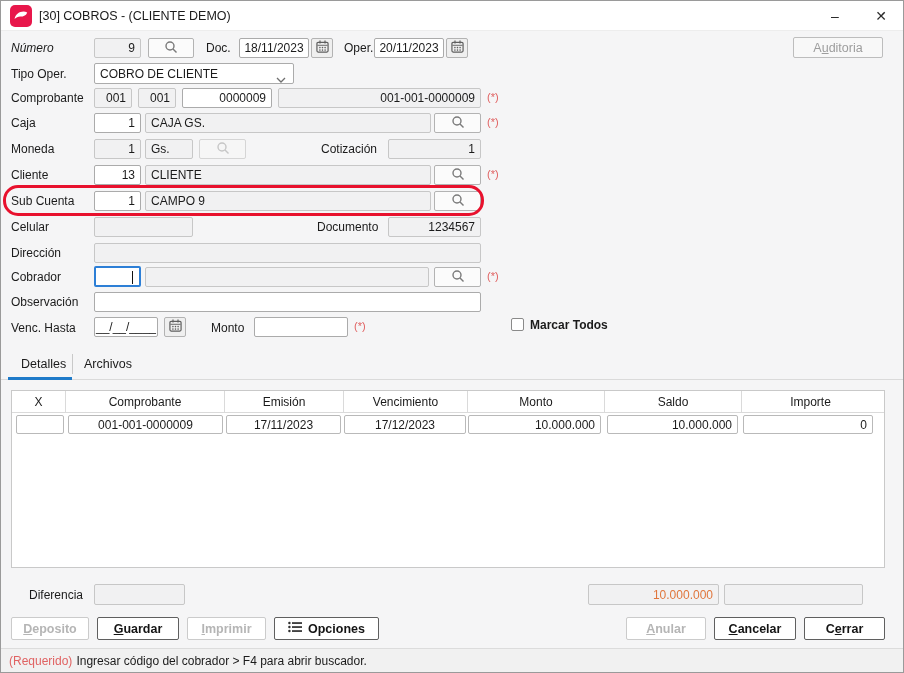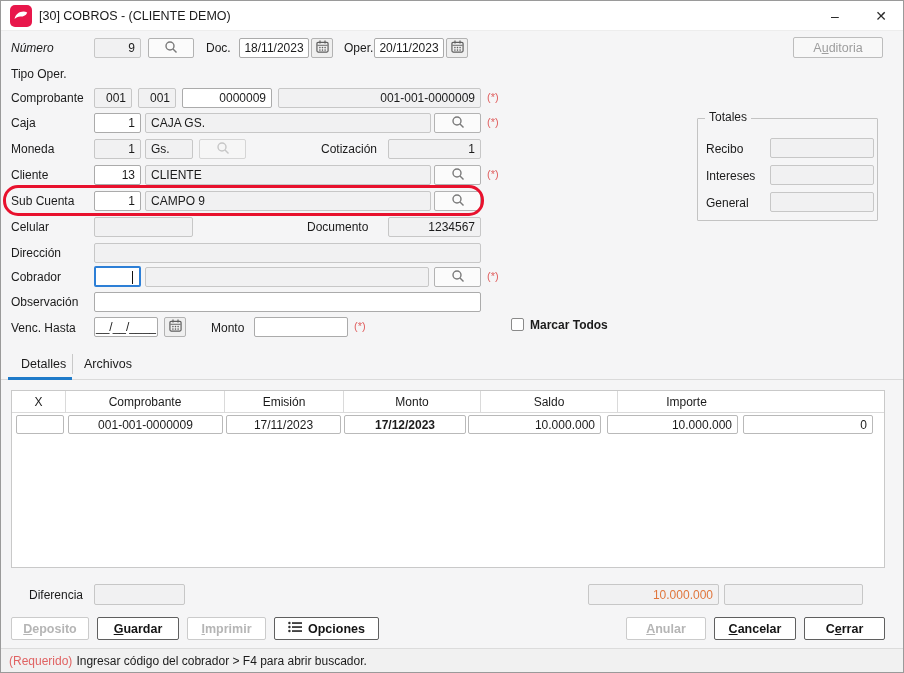--- a/index.html
+++ b/index.html
@@ -115,20 +115,26 @@
           <circle cx="4.2" cy="10.9" r="0.85" fill="#5f5f5f"></circle>
           <circle cx="7" cy="10.9" r="0.85" fill="#5f5f5f"></circle>
           <circle cx="9.8" cy="10.9" r="0.85" fill="#5f5f5f"></circle>
         </svg></span>
   </div>
   <div class="btn flat" style="left:792px; top:36px; width:90px; height:21px;">
     <span>A<u>u</u>ditoria</span>
   </div>
 
   <span class="lbl" style="left:10px; top:66px;">Tipo Oper.</span>
+  <div class="fld" style="left:93px; top:62px; width:200px; height:21px;">
+    <span>COBRO DE CLIENTE</span>
+    <span class="chev"><svg width="10" height="6" viewBox="0 0 10 6">
+          <polyline points="1,1 5,5 9,1" fill="none" stroke="#6f6f6f" stroke-width="1.3"></polyline>
+        </svg></span>
+  </div>
 
   <span class="lbl" style="left:10px; top:90px;">Comprobante</span>
   <div class="fld ro num" style="left:93px; top:87px; width:38px;">001</div>
   <div class="fld ro num" style="left:137px; top:87px; width:38px;">001</div>
   <div class="fld num" style="left:181px; top:87px; width:90px;">0000009</div>
   <div class="fld ro num" style="left:277px; top:87px; width:203px;">001-001-0000009</div>
   <span class="req" style="left:486px; top:90px;">(*)</span>
 
   <span class="lbl" style="left:10px; top:115px;">Caja</span>
   <div class="fld num" style="left:93px; top:112px; width:47px;">1</div>
@@ -170,21 +176,21 @@
   <div class="sq-btn" style="left:433px; top:190px; width:47px;">
     <span><svg width="14" height="14" viewBox="0 0 14 14">
           <circle cx="6" cy="6" r="4" fill="none" stroke="#7a7a7a" stroke-width="1.4"></circle>
           <line x1="9" y1="9" x2="12.5" y2="12.5" stroke="#7a7a7a" stroke-width="1.4"></line>
         </svg></span>
   </div>
   <div id="subcuenta-highlight"></div>
 
   <span class="lbl" style="left:10px; top:219px;">Celular</span>
   <div class="fld ro" style="left:93px; top:216px; width:99px;"></div>
-  <span class="lbl" style="left:306px; top:219px;">Documento</span>
+  <span class="lbl" style="left:316px; top:219px;">Documento</span>
   <div class="fld ro num" style="left:387px; top:216px; width:93px;">1234567</div>
 
   <span class="lbl" style="left:10px; top:245px;">Dirección</span>
   <div class="fld ro" style="left:93px; top:242px; width:387px;"></div>
 
   <span class="lbl" style="left:10px; top:269px;">Cobrador</span>
   <div class="fld focus-fld" style="left:93px; top:265px; width:47px; height:21px;">
     <span></span>
     <span class="caret"></span>
   </div>
@@ -215,50 +221,42 @@
           <circle cx="7" cy="10.9" r="0.85" fill="#5f5f5f"></circle>
           <circle cx="9.8" cy="10.9" r="0.85" fill="#5f5f5f"></circle>
         </svg></span>
   </div>
   <span class="lbl" style="left:210px; top:320px;">Monto</span>
   <div class="fld" style="left:253px; top:316px; width:94px;"></div>
   <span class="req" style="left:353px; top:319px;">(*)</span>
   <div style="position:absolute; left:510px; top:317px; width:13px; height:13px; background:#fff; border:1px solid #8a8a8a; border-radius:2px;"></div>
   <span class="lbl" style="left:529px; top:317px;font-weight:bold;">Marcar Todos</span>
 
-  <div id="totales">
-    <span id="totales-legend">Totales</span>
-    <span class="lbl" style="left:8px; top:23px;">Recibo</span>
-    <div class="fld ro num" style="left:72px; top:19px; width:104px;"></div>
-    <span class="lbl" style="left:8px; top:50px;">Intereses</span>
-    <div class="fld ro num" style="left:72px; top:46px; width:104px;"></div>
-    <span class="lbl" style="left:8px; top:77px;">General</span>
-    <div class="fld ro num" style="left:72px; top:73px; width:104px;"></div>
-  </div>
 
   <span class="tab-label" style="left:20px; top:356px;">Detalles</span>
   <div id="tab-separator"></div>
   <span class="tab-label" style="left:83px; top:356px;">Archivos</span>
   <div id="tabbar-line"></div>
   <div id="tab-active-underline"></div>
 
   <div id="grid">
     <div id="grid-header">
       <div class="gh" style="width:54px;">X</div>
       <div class="gh" style="width:159px;">Comprobante</div>
       <div class="gh" style="width:119px;">Emisión</div>
+      <div class="gh" style="width:124px;">Vencimiento</div>
       <div class="gh" style="width:137px;">Monto</div>
       <div class="gh" style="width:137px;">Saldo</div>
       <div class="gh" style="width:137px; border-right:none;">Importe</div>
     </div>
     <div>
       <div class="gc ctr" style="left:4px; width:48px;"></div>
       <div class="gc ctr" style="left:56px; width:155px;">001-001-0000009</div>
       <div class="gc ctr" style="left:214px; width:115px;">17/11/2023</div>
-      <div class="gc ctr" style="left:332px; width:122px;font-weight:bold;">17/12/2023</div>
+      <div class="gc ctr" style="left:332px; width:122px;">17/12/2023</div>
       <div class="gc num" style="left:456px; width:133px;">10.000.000</div>
       <div class="gc num" style="left:595px; width:131px;">10.000.000</div>
       <div class="gc num" style="left:731px; width:130px;">0</div>
     </div>
   </div>
 
   <span class="lbl" style="left:28px; top:587px;">Diferencia</span>
   <div class="fld ro" style="left:93px; top:583px; width:91px; height:21px;"></div>
   <div class="fld ro num orange" style="left:587px; top:583px; width:131px; height:21px;">10.000.000</div>
   <div class="fld ro" style="left:723px; top:583px; width:139px; height:21px;"></div>

